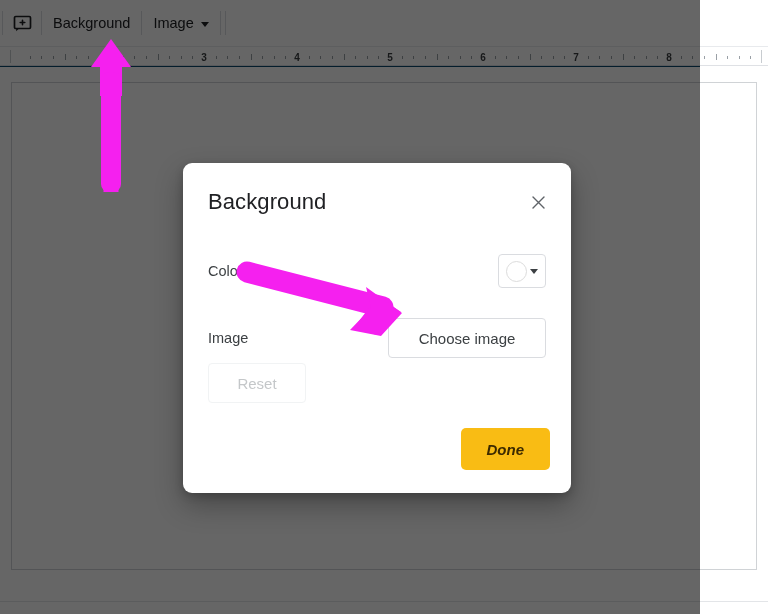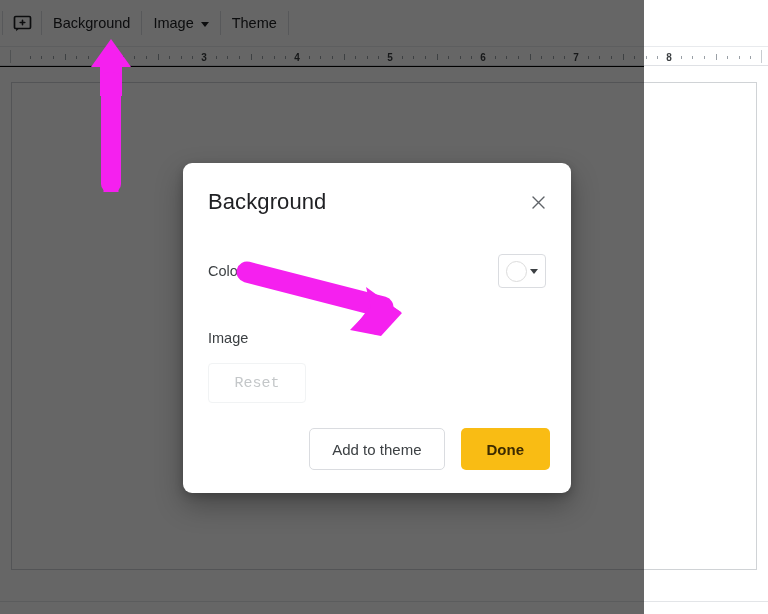--- a/index.html
+++ b/index.html
@@ -6,23 +6,23 @@
 
   html, body {
     width: 768px;
     height: 614px;
     overflow: hidden;
     font-family: "Liberation Sans", sans-serif;
   }
 
   #app {
     position: relative;
-    width: 644px;
+    width: 700px;
     height: 614px;
-    background: #000000;
+    background: #0c4a6e;
   }
 
   
   #scrim {
     position: absolute;
     inset: 0;
     background: rgba(0,0,0,0.60);
     z-index: 20;
     pointer-events: none;
   }
@@ -221,21 +221,20 @@
     height: 40px;
     border: 1px solid #f1f3f4;
     border-radius: 4px;
     background: #ffffff;
     color: #c4c7c9;
     font-size: 15px;
     display: flex;
     align-items: center;
     justify-content: center;
     cursor: default;
-    font-family: Liberation Mono, monospace;
   }
 
   
   #dialog-footer {
     position: absolute;
     left: 0; right: 21px;
     top: 265px;
     height: 42px;
     display: flex;
     justify-content: flex-end;
@@ -294,23 +293,20 @@
       <span>Background</span>
     </div>
     <div class="tb-divider"></div>
 
     <div class="tb-btn">
       <span>Image</span>
       <span class="caret"></span>
     </div>
     <div class="tb-divider"></div>
 
-    <div class="tb-btn">
-      <span>Theme</span>
-    </div>
     <div class="tb-divider"></div>
 
   </div>
 
   <div id="ruler">
     <div id="ruler-inner-band"></div>
     <div id="ruler-track">
         <div class="rk minor" style="left: 19.625px;"></div>
         <div class="rk minor" style="left: 31.25px;"></div>
         <div class="rk minor" style="left: 42.875px;"></div>
@@ -397,33 +393,33 @@
     <div class="row" id="row-color">
       <span class="row-label">Color</span>
       <div id="color-swatch">
         <span id="swatch-circle" style="background: rgb(255, 255, 255);"></span>
         <span id="swatch-caret"></span>
       </div>
     </div>
 
     <div class="row" id="row-image">
       <span class="row-label">Image</span>
+      <div id="choose-image-btn">
+        <span>Choose image</span>
+      </div>
     </div>
 
     <div class="row" id="row-reset">
       <div id="reset-btn">
         <span>Reset</span>
       </div>
     </div>
 
     <div id="dialog-footer">
-      <div id="add-theme-btn">
-        <span>Add to theme</span>
-      </div>
-      <div id="done-btn" style="background: rgb(249, 188, 20);">
+      <div id="done-btn" style="background: rgb(249, 188, 20); font-style: italic;">
         <span>Done</span>
       </div>
     </div>
   </div>
 
   <svg id="annotations" width="768" height="614" viewBox="0 0 768 614">
 
     <g>
       <path d="M111 192
                L111 66

